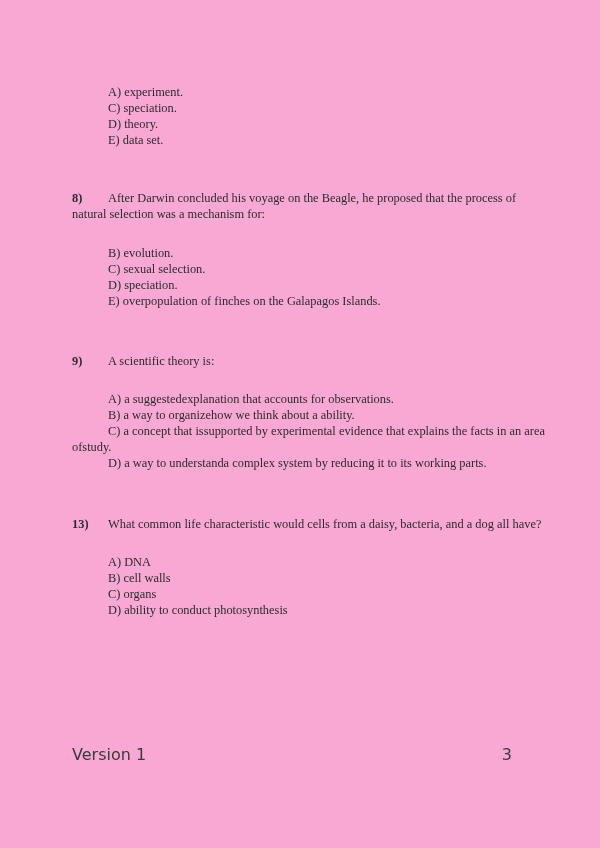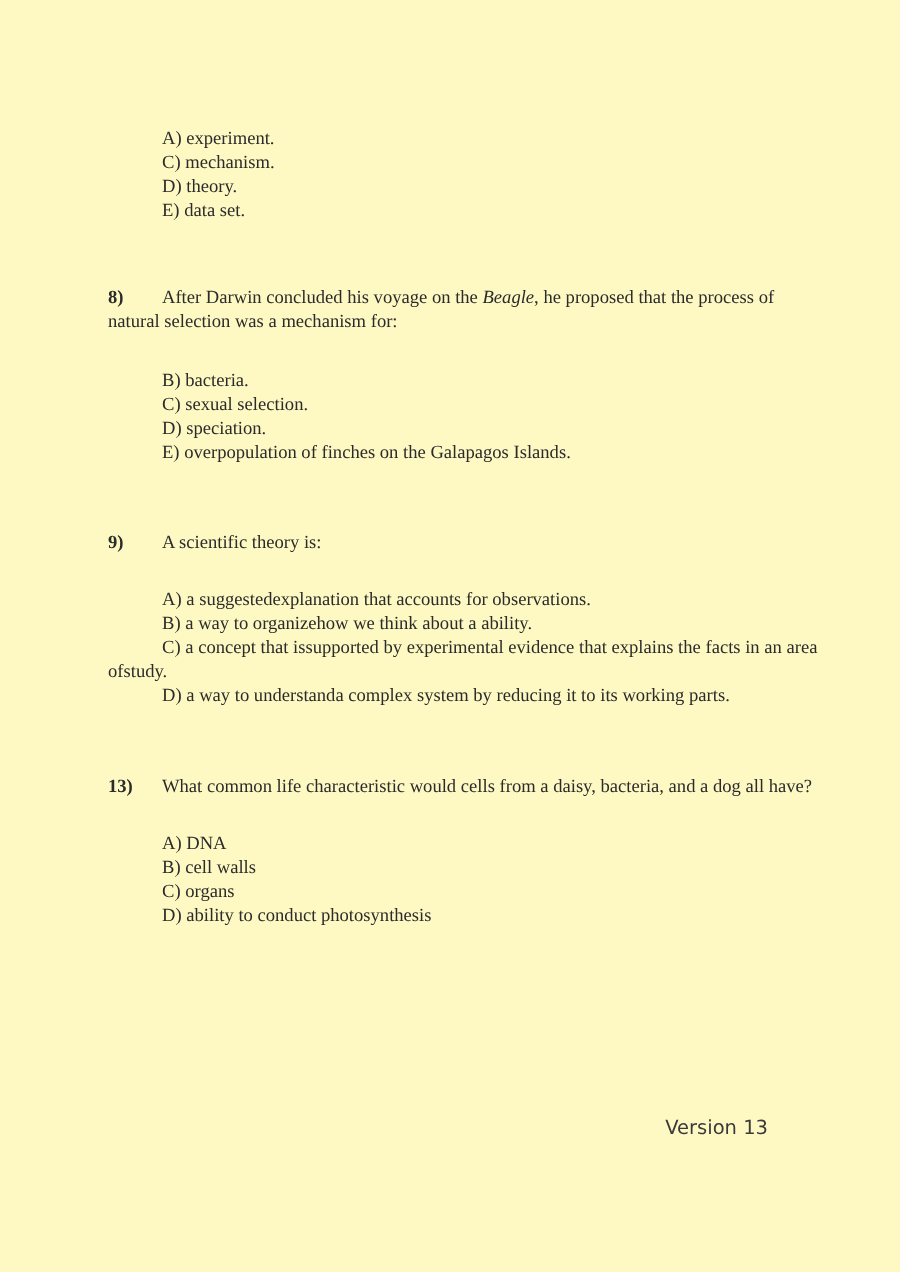--- a/index.html
+++ b/index.html
@@ -16,21 +16,21 @@
     color: #2b2b2b;
     -webkit-font-smoothing: antialiased;
   }
 
   .page {
     position: absolute;
     left: 0;
     top: 0;
     width: 600px;
     height: 848px;
-    background: #fef9c3;
+    background: #f9a8d4;
   }
 
   .content {
     position: absolute;
     left: 72px;
     top: 84px;
     width: 474px;
   }
 
   
@@ -57,69 +57,68 @@
     font-size: 12.4px;
     line-height: 16.1px;
     text-indent: 0;
   }
   .qnum {
     font-weight: bold;
     display: inline-block;
     width: 36px;
   }
   .italic {
-    font-style: italic;
   }
 
   
   .gap-opts-to-q { height: 42px; }
   .gap-q-to-opts { height: 22px; }
   .gap-opts-to-q-lg { height: 44px; }
 
   
   .footer {
     position: absolute;
     left: 72px;
     top: 745px;
     width: 440px;
     display: flex;
-    justify-content: flex-end;
+    justify-content: space-between;
     align-items: baseline;
     font-family: "DejaVu Sans", "Liberation Sans", sans-serif;
-    font-size: 13px;
+    font-size: 16px;
     color: #3a3a3a;
   }
   .footer .pageno {
     font-family: "DejaVu Sans", "Liberation Sans", sans-serif;
   }
 </style>
 </head>
 <body>
 
 <div class="page">
 
   <div class="content">
 
     <ul class="options">
       <li>A) experiment.</li>
-      <li>C) mechanism.</li>
+      <li>C) speciation.</li>
       <li>D) theory.</li>
       <li>E) data set.</li>
     </ul>
 
     <div class="gap-opts-to-q"></div>
 
     <div class="question">
       <span class="qnum">8)</span><span>After Darwin concluded his voyage on the </span><span class="italic">Beagle</span><span>, he proposed that the process of natural selection was a mechanism for:</span>
     </div>
 
     <div class="gap-q-to-opts"></div>
 
     <ul class="options">
-      <li>B) bacteria.</li>
+      <li>B) evolution.</li>
       <li>C) sexual selection.</li>
       <li>D) speciation.</li>
       <li>E) overpopulation of finches on the Galapagos Islands.</li>
     </ul>
 
     <div class="gap-opts-to-q-lg"></div>
 
     <div class="question">
       <span class="qnum">9)</span><span>A scientific theory is:</span>
     </div>

